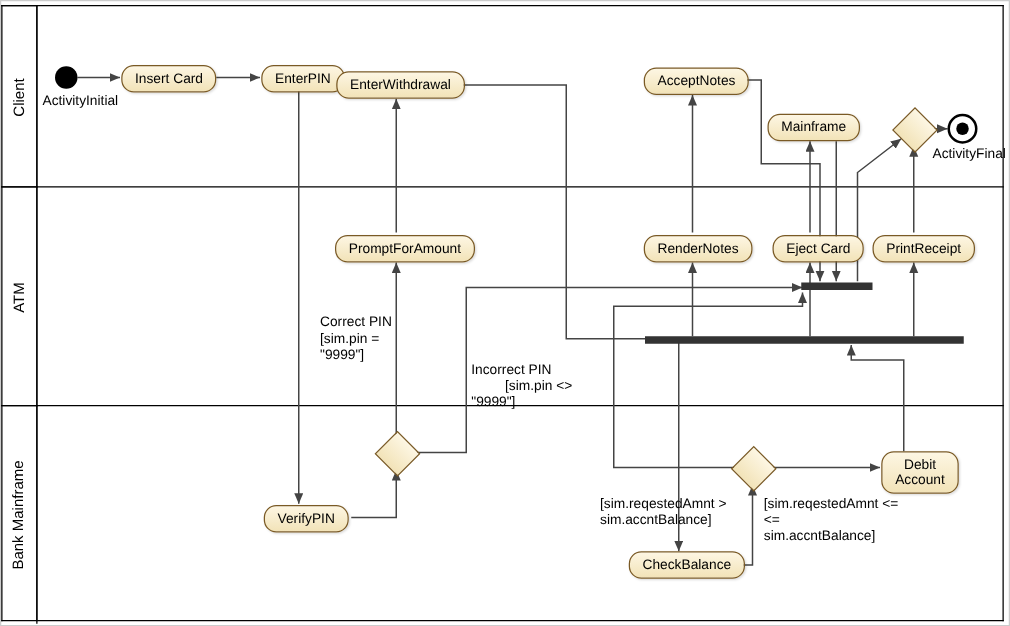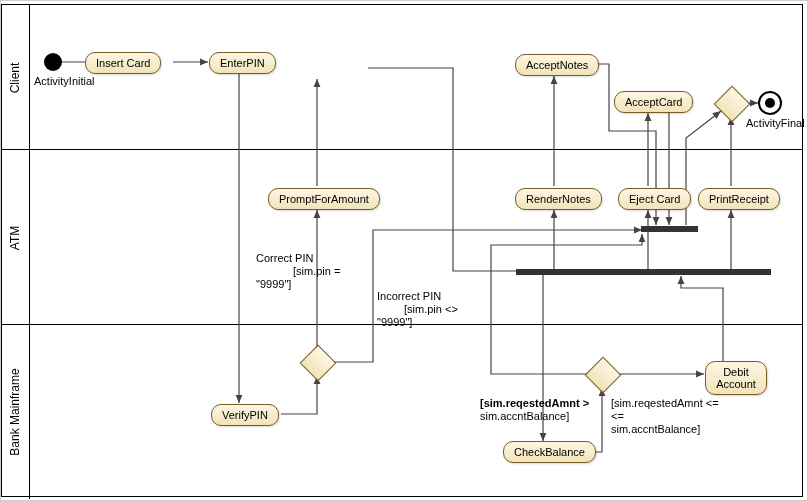--- a/index.html
+++ b/index.html
@@ -153,24 +153,25 @@
     <path class="edge" d="M685,224 L685,137 L720,110" marker-end="url(#ah)"></path>
 
     <path class="edge" d="M730,185 L730,116" marker-end="url(#ah)"></path>
 
     <path class="edge" d="M744,102 L757,102" marker-end="url(#ah)"></path>
   </svg>
 
   <div class="initial-dot" style="left:43px; top:52px;"></div>
   <div class="lbl" style="left:33px; top:74px;">ActivityInitial</div>
 
-  <div class="act" style="left:84px; top:51px;">Insert Card</div>
+  <div class="act" style="left:96px; top:51px;">Insert Card</div>
   <div class="act" style="left:208px; top:51px;">EnterPIN</div>
+  <div class="act" style="left:268px; top:56px;">EnterWithdrawal</div>
   <div class="act" style="left:514px; top:53px;">AcceptNotes</div>
-  <div class="act" style="left:613px; top:90px;">AcceptCard</div>
+  <div class="act" style="left:613px; top:90px;">Mainframe</div>
 
   <div class="diamond" style="left:718px; top:90px;"></div>
 
   <div class="final-outer" style="left:757px; top:90px;">
     <div class="final-inner"></div>
   </div>
   <div class="lbl" style="left:745px; top:116px;">ActivityFinal</div>
 
   <div class="act" style="left:267px; top:187px;">PromptForAmount</div>
   <div class="act" style="left:514px; top:187px;">RenderNotes</div>
@@ -183,27 +184,27 @@
 
   <div class="act" style="left:210px; top:403px;">VerifyPIN</div>
   <div class="act" style="left:704px; top:360px; white-space:normal; width:40px;">Debit Account</div>
   <div class="act" style="left:502px; top:440px;">CheckBalance</div>
 
   <div class="diamond" style="left:304px; top:349px;"></div>
 
   <div class="diamond" style="left:589px; top:361px;"></div>
 
   <div class="lbl" style="left:255px; top:251px;">Correct PIN</div>
-  <div class="lbl" style="left:255px; top:264px;margin-left:37px;">[sim.pin =</div>
+  <div class="lbl" style="left:255px; top:264px;">[sim.pin =</div>
   <div class="lbl" style="left:255px; top:277px;">"9999"]</div>
 
   <div class="lbl" style="left:376px; top:289px;">Incorrect PIN</div>
   <div class="lbl" style="left:376px; top:302px;margin-left:27px;">[sim.pin &lt;&gt;</div>
   <div class="lbl" style="left:376px; top:315px;">"9999"]</div>
 
-  <div class="lbl" style="left:479px; top:396px;font-weight:bold;">[sim.reqestedAmnt &gt;</div>
+  <div class="lbl" style="left:479px; top:396px;">[sim.reqestedAmnt &gt;</div>
   <div class="lbl" style="left:479px; top:409px;">sim.accntBalance]</div>
 
   <div class="lbl" style="left:610px; top:396px;">[sim.reqestedAmnt &lt;=</div>
   <div class="lbl" style="left:610px; top:409px;">&lt;=</div>
   <div class="lbl" style="left:610px; top:422px;">sim.accntBalance]</div>
 
 </div>
 
 </body></html>

